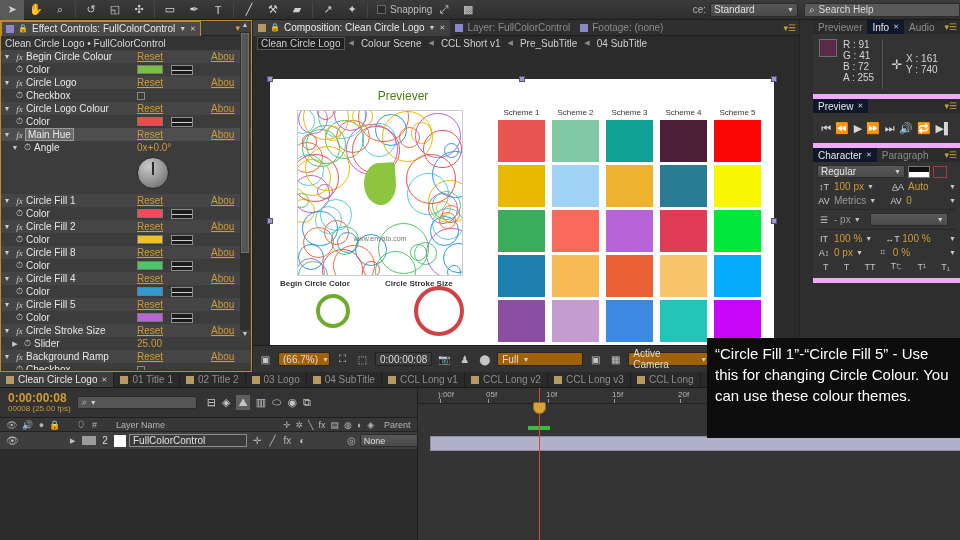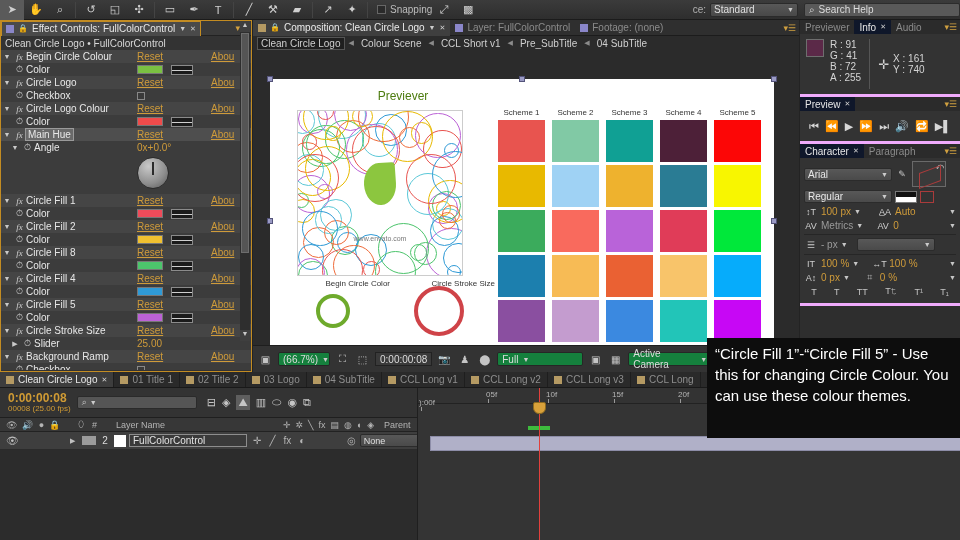--- a/index.html
+++ b/index.html
@@ -101,35 +101,35 @@
   .viewer { position:absolute; left:0; top:30px; width:546px; height:295px; background:#2b2b2b; }
   .canvas { position:absolute; left:17px; top:29px; width:504px; height:284px; background:#fff; }
   .handle { position:absolute; width:6px; height:6px; background:#9a9ac4; border:1px solid #54547a; }
   .prev-title { position:absolute; left:48px; top:10px; width:170px; text-align:center; color:#4d7c0f; font-size:12px; }
   .schemes-title { position:absolute; left:225px; top:10px; width:260px; text-align:center; color:#222; font-size:12px; }
   .logobox { position:absolute; left:27px; top:31px; width:166px; height:166px; border:1px solid #ccc; background:#fff; overflow:hidden; }
   .envato-leaf { position:absolute; left:50%; top:52px; margin-left:-16px; width:32px; height:42px;
      background:#8cc63f; border-radius:55% 10% 55% 55%; transform:rotate(-4deg); }
   .envato-word { position:absolute; left:0; right:0; top:100px; text-align:center; font-size:22px; color:#222; letter-spacing:-0.5px; }
   .envato-url { position:absolute; left:0; right:0; top:124px; text-align:center; font-size:7px; color:#777; }
-  .sublabel { position:absolute; top:200px; font-size:8px; color:#333; text-align:right; }
+  .sublabel { position:absolute; top:200px; font-size:8px; color:#333; text-align:left;font-weight:bold; }
   .circ { position:absolute; border-radius:50%; }
   .scheme-col { position:absolute; top:29px; width:47px; }
   .scheme-hdr { text-align:center; font-size:8px; color:#333; height:12px; }
   .sw { width:47px; height:42px; margin-bottom:3px; }
   .comp-bottom { position:absolute; left:0; top:325px; width:546px; height:27px; background:#333; border-top:1px solid #1e1e1e;
      display:flex; align-items:center; gap:5px; padding:0 5px; font-size:10px; }
-  .cb-sel { height:14px; background:#15803d; border:1px solid #262626; border-radius:2px;
+  .cb-sel { height:14px; background:#a16207; border:1px solid #262626; border-radius:2px;
      display:flex; align-items:center; padding:0 4px; gap:4px; color:#ddd; }
   .cb-ico { width:15px; height:14px; display:flex; align-items:center; justify-content:center; color:#c4c4c4; font-size:10px; }
   .tcode { background:#3a3a3a; border:1px solid #222; padding:0 4px; height:14px; display:flex; align-items:center; color:#dcdcdc; }
 
   
   .dock { position:absolute; left:800px; top:20px; width:160px; height:352px; background:#2e2e2e; }
-  .dk-sec { border-bottom:3px solid #f0abfc; }
+  .dk-sec { border-bottom:5px solid #f0abfc;margin-left:13px; }
   .dk-tabbar { height:14px; background:#2b2b2b; display:flex; align-items:center; font-size:10px; }
   .dk-tab { padding:0 5px; height:14px; display:flex; align-items:center; color:#8b8b8b; }
   .dk-tab.active { background:#0f172a; color:#e6e6e6; }
   .info-body { height:60px; background:#333; display:flex; padding:5px 6px; gap:6px; }
   .info-sw { width:18px; height:18px; background:#5b2948; border:1px solid #6e6e6e; }
   .rgba { font-size:10px; color:#d4d4d4; line-height:11px; }
   .info-div { width:1px; background:#555; margin:0 2px; }
   .xy { font-size:10px; color:#d4d4d4; line-height:11px; }
   .prev-body { height:30px; background:#333; display:flex; align-items:center; justify-content:space-around; padding:0 6px; color:#d6d6d6; font-size:11px; }
   .char-body { background:#333; padding:3px 4px; }
@@ -654,31 +654,20 @@
             <span class="caret" style="margin-left:4px">✕</span>
           </div>
           <div class="dk-tab">
             <span>Paragraph</span>
           </div>
           <span class="menu-btn" style="margin-left: auto;">▾☰</span>
         </div>
       <div class="char-body">
         <div class="crow">
           <div class="fld" style="width:88px">
-            <span>Arial</span>
-            <span class="caret">▼</span>
-          </div>
-          <span class="cico">✎</span>
-          <div class="swbox">
-            <span style="position:absolute;right:1px;top:0;font-size:8px;color:#ccc">⤺</span>
-            <span style="position:absolute;left:6px;bottom:1px;display:block;width:22px;height:16px;border:1px solid #aa3b3b;transform:skewY(-20deg)"></span>
-          </div>
-        </div>
-        <div class="crow">
-          <div class="fld" style="width:88px">
             <span>Regular</span>
             <span class="caret">▼</span>
           </div>
           <div class="fillsw"></div>
           <div style="width:14px;height:12px;border:1px solid #aa3b3b;position:relative"></div>
         </div>
         <div class="crow">
           <span class="cico">↕T</span>
           <span class="cval">100 px</span>
           <span class="caretdn">▼</span>
@@ -841,21 +830,21 @@
           </span>
         </div>
       </div>
 
     <div class="tl-right">
       <div class="workbar">
         <div class="wb-end" style="left:0"></div>
         <div class="wb-end" style="right:0"></div>
       </div>
       <div class="ruler" id="tl-ruler">
-          <span class="rtick" style="left: 1px; margin-top: 8px;">):00f<i></i></span>
+          <span class="rtick" style="left: 20px;">):00f<i></i></span>
           <span class="rtick" style="left: 68px;">05f<i></i></span>
           <span class="rtick" style="left: 128px;">10f<i></i></span>
           <span class="rtick" style="left: 194px;">15f<i></i></span>
           <span class="rtick" style="left: 260px;">20f<i></i></span>
         </div>
       <div class="greenmark"></div>
       <div class="lyrbar"></div>
       <div class="cti" style="left:121px">
         <div class="cti-head"></div>
       </div>

